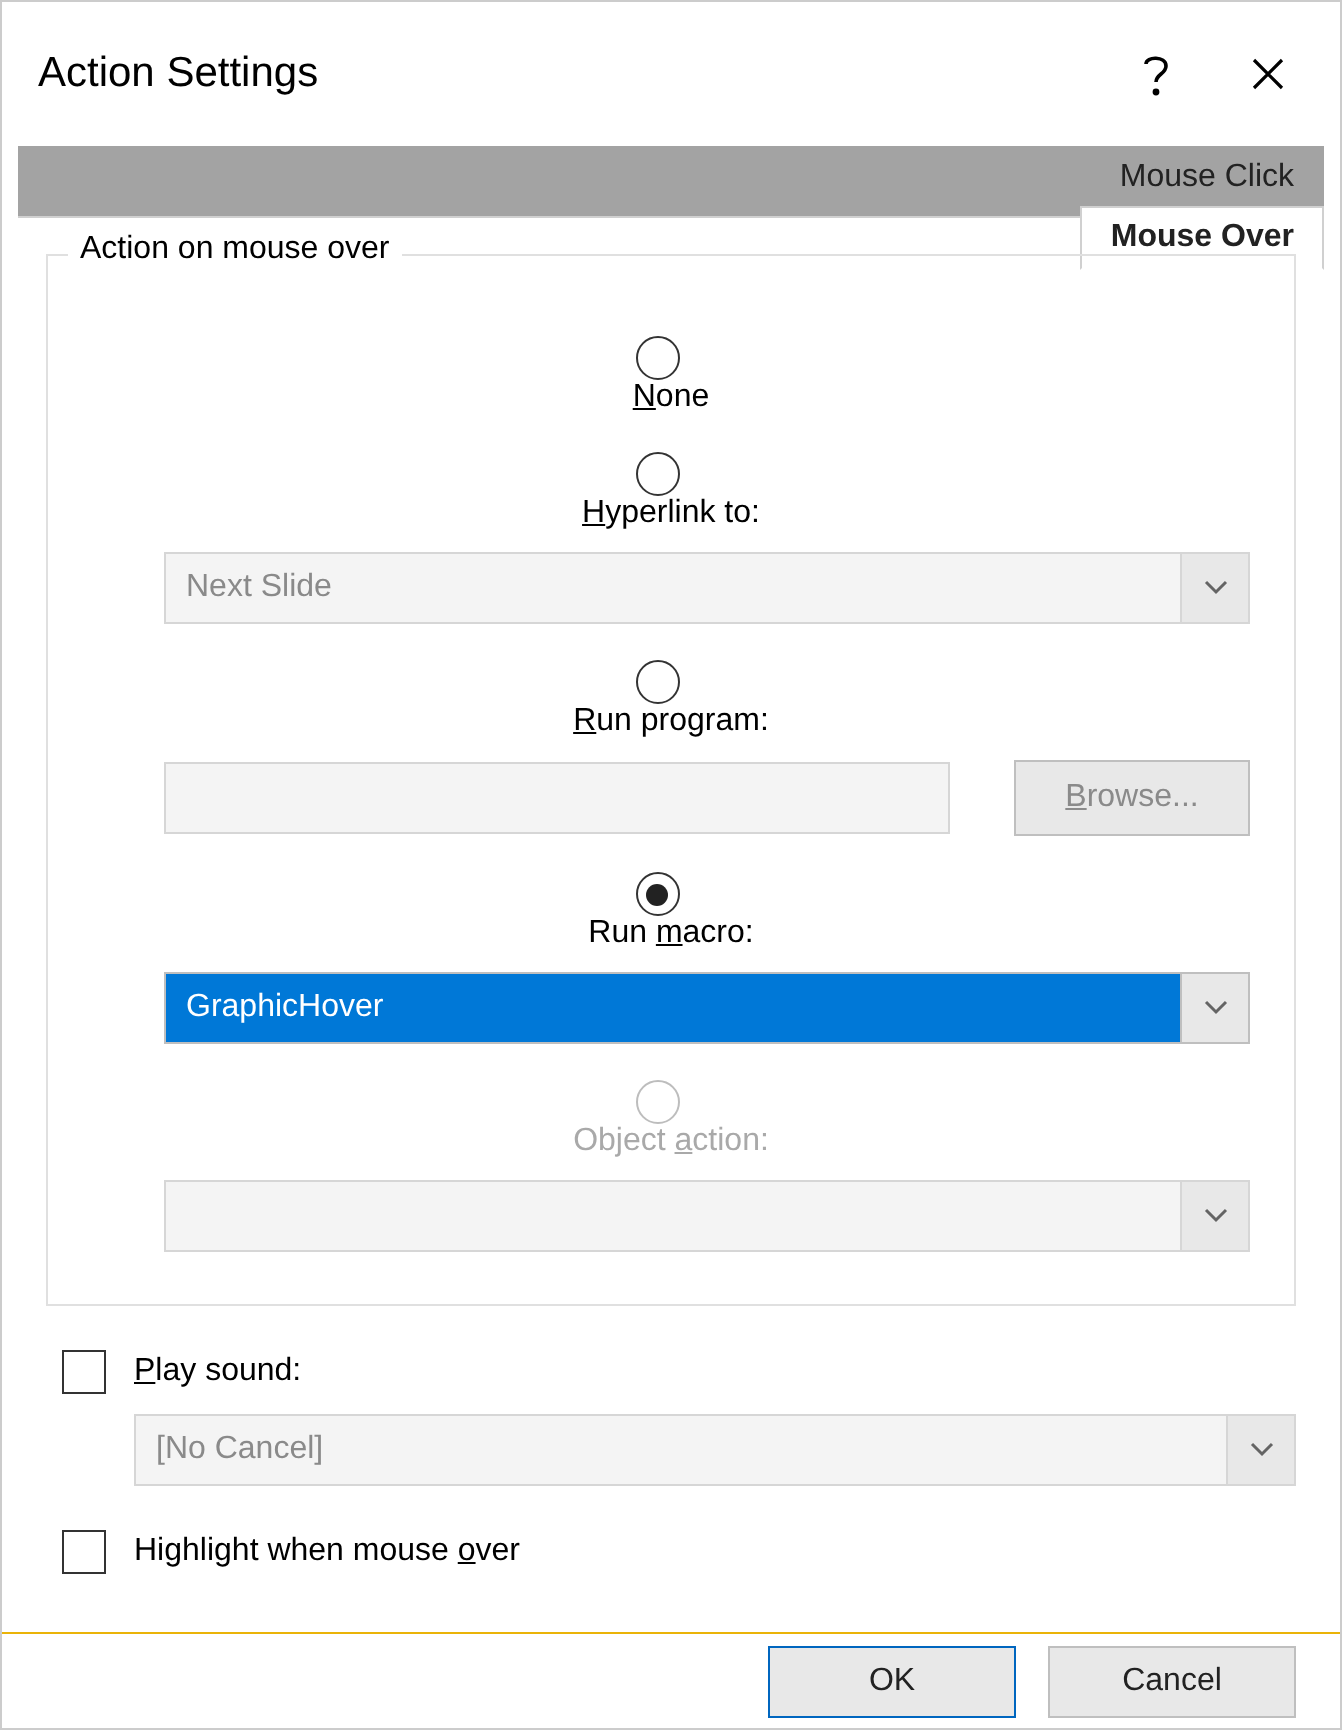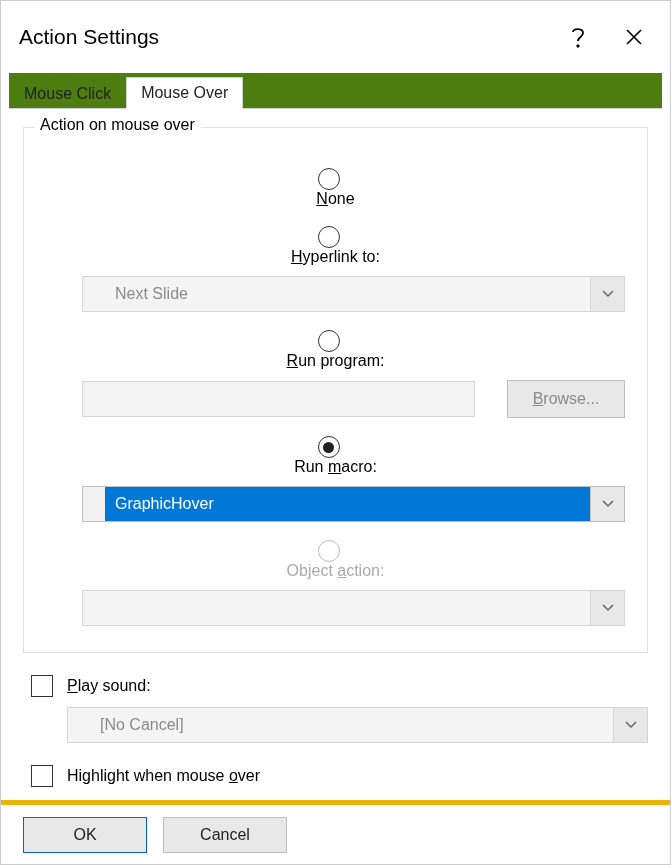--- a/index.html
+++ b/index.html
@@ -35,40 +35,42 @@
     width: 56px;
     height: 56px;
     display: flex;
     align-items: center;
     justify-content: center;
     font-size: 22px;
   }
   .titlebtn svg { stroke: #000; }
   .tabs {
     display: flex;
-    background: #4d7c0f;
+    background: #a3a3a3;
     padding: 0;
     margin: 0 8px;
     border-bottom: 1px solid #d0d0d0;
     align-items: flex-end;
     height: 36px;
+    flex-direction: column;
   }
   .tab {
     padding: 6px 14px 6px 14px;
     font-size: 16px;
     color: #222;
     cursor: default;
     border: 1px solid transparent;
     border-bottom: none;
     margin-bottom: -1px;
   }
   .tab.active {
     background: #fff;
     border: 1px solid #d0d0d0;
     border-bottom: 1px solid #fff;
+    font-weight: bold;
   }
   .content {
     flex: 1;
     padding: 18px 22px 10px 22px;
   }
   .groupbox {
     border: 1px solid #e0e0e0;
     position: relative;
     padding: 22px 22px 26px 22px;
   }
@@ -106,21 +108,20 @@
   .label u { text-decoration: underline; }
   .indent {
     margin-left: 36px;
     margin-top: 10px;
   }
   .combo {
     display: flex;
     height: 36px;
     border: 1px solid #bfbfbf;
     background: #f0f0f0;
-    padding-left: 22px;
   }
   .combo .combo-text {
     flex: 1;
     padding: 6px 10px;
     font-size: 16px;
     color: #8a8a8a;
     display: flex;
     align-items: center;
   }
   .combo .combo-text.selected {
@@ -160,24 +161,24 @@
     color: #8a8a8a;
     padding: 0 16px;
   }
   .checkbox-row {
     display: flex;
     align-items: center;
     margin-top: 22px;
     margin-left: 8px;
   }
   .footer {
-    height: 64px;
-    border-top: 5px solid #eab308;
-    display: flex;
-    justify-content: flex-start;
+    height: 48px;
+    border-top: 1px solid #eab308;
+    display: flex;
+    justify-content: flex-end;
     align-items: center;
     gap: 16px;
     padding: 0 22px;
     background: #fff;
   }
   .fbtn {
     width: 124px;
     height: 36px;
     border: 1px solid #bfbfbf;
     background: #e8e8e8;

